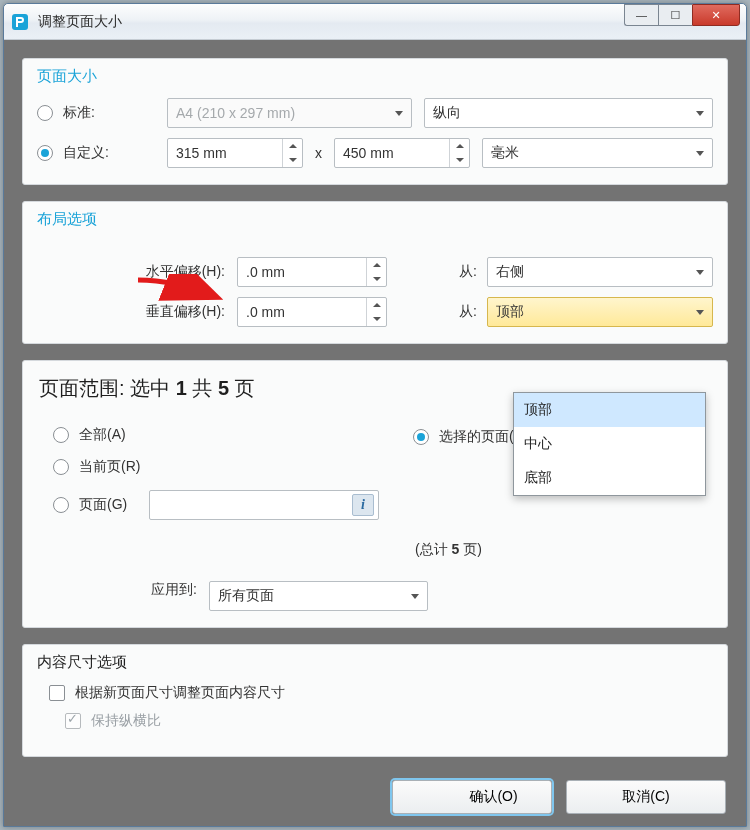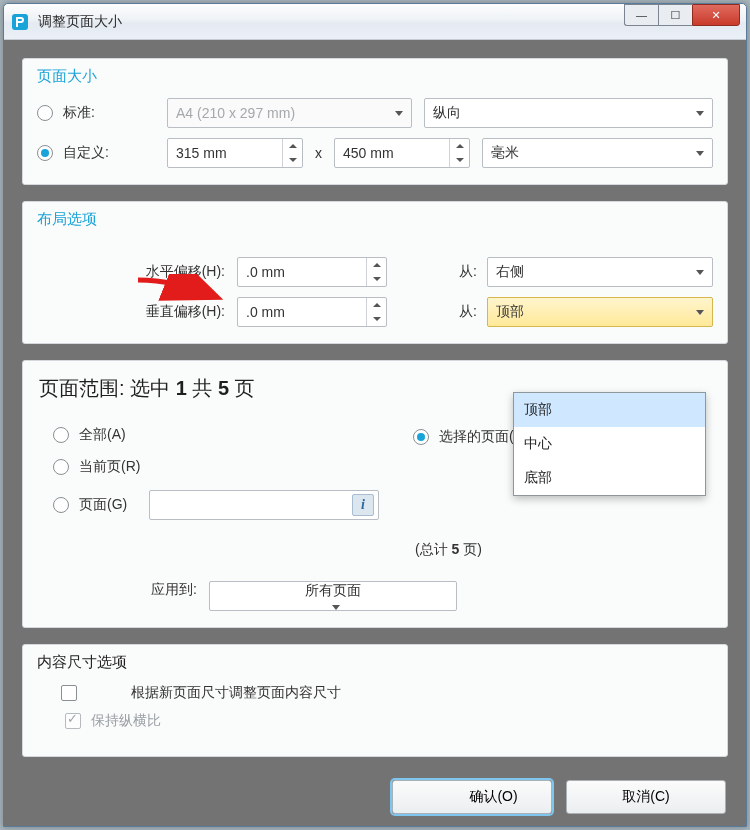--- a/index.html
+++ b/index.html
@@ -202,30 +202,30 @@
           <div style="margin-top:92px;margin-left:2px;">
             <span class="lbl">
               <span>(总计 </span><b>5</b><span> 页)</span>
             </span>
           </div>
         </div>
       </div>
 
       <div class="apply-row">
         <span class="lbl" style="width:172px;text-align:right;padding-right:12px;">应用到:</span>
-        <div class="select" style="width:248px;flex-direction:column;">
+        <div class="select" style="width:219px;">
           <span>所有页面</span>
           <span class="caret"></span>
         </div>
       </div>
     </div>
 
     <div class="group" style="padding-bottom:26px;">
       <div class="group-title" style="color:#1f1f1f;">内容尺寸选项</div>
-      <div class="row" style="margin-left:24px;gap:44px;">
+      <div class="row" style="margin-left:12px;">
         <div class="checkbox"></div>
         <span class="lbl">根据新页面尺寸调整页面内容尺寸</span>
       </div>
       <div class="row" style="margin-left:28px;">
         <div class="checkbox checked" style="opacity:.6;"></div>
         <span class="lbl dis">保持纵横比</span>
       </div>
     </div>
 
     <div class="btnbar">

